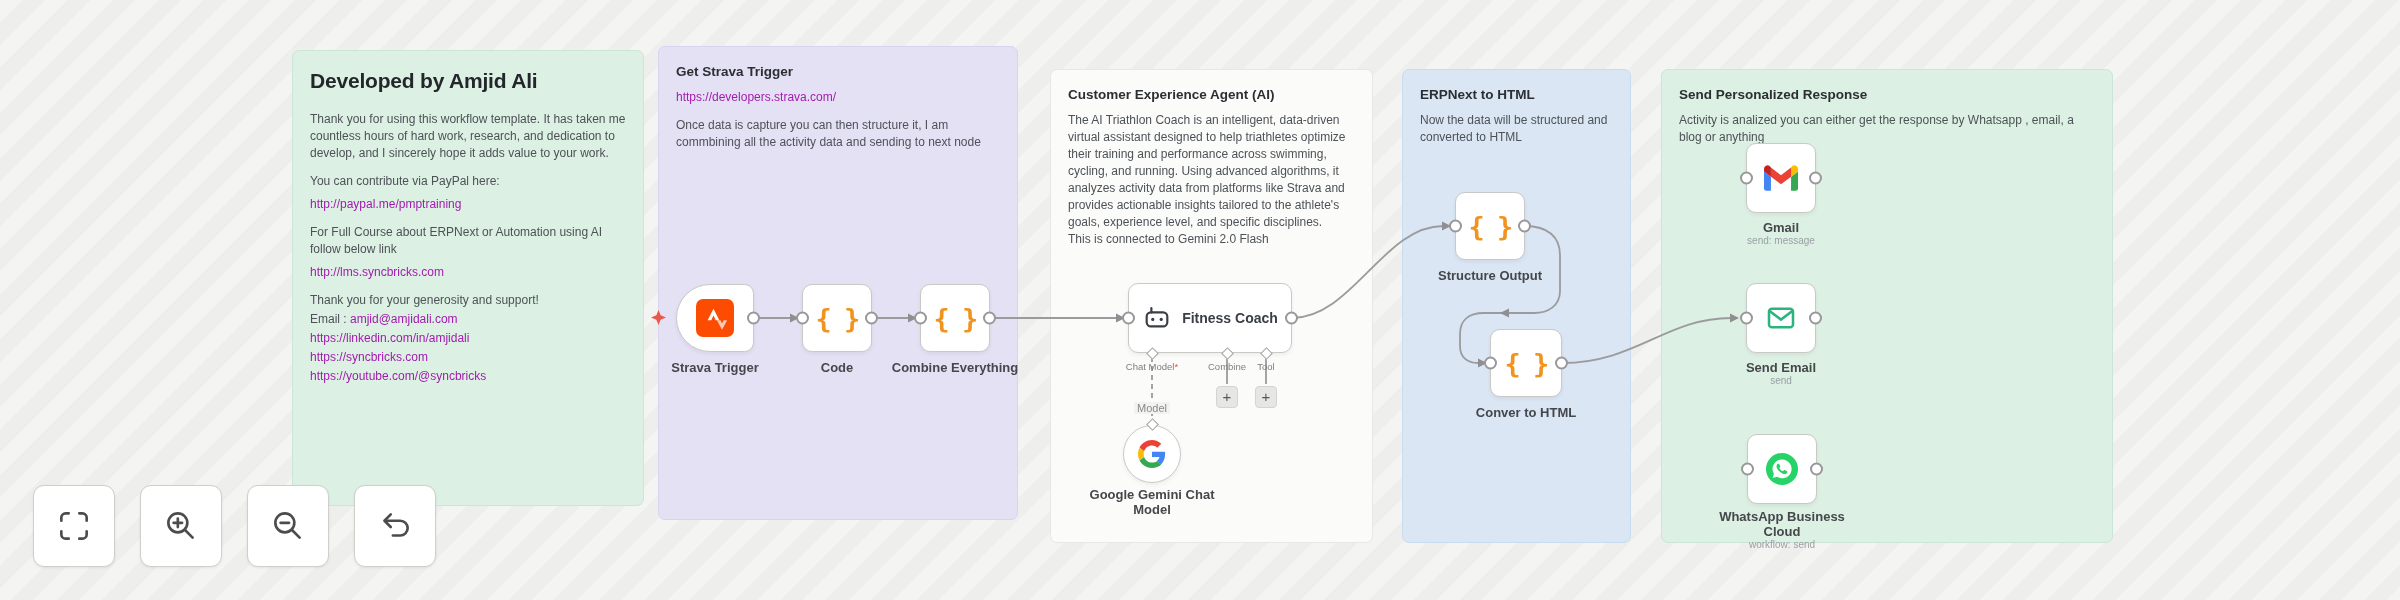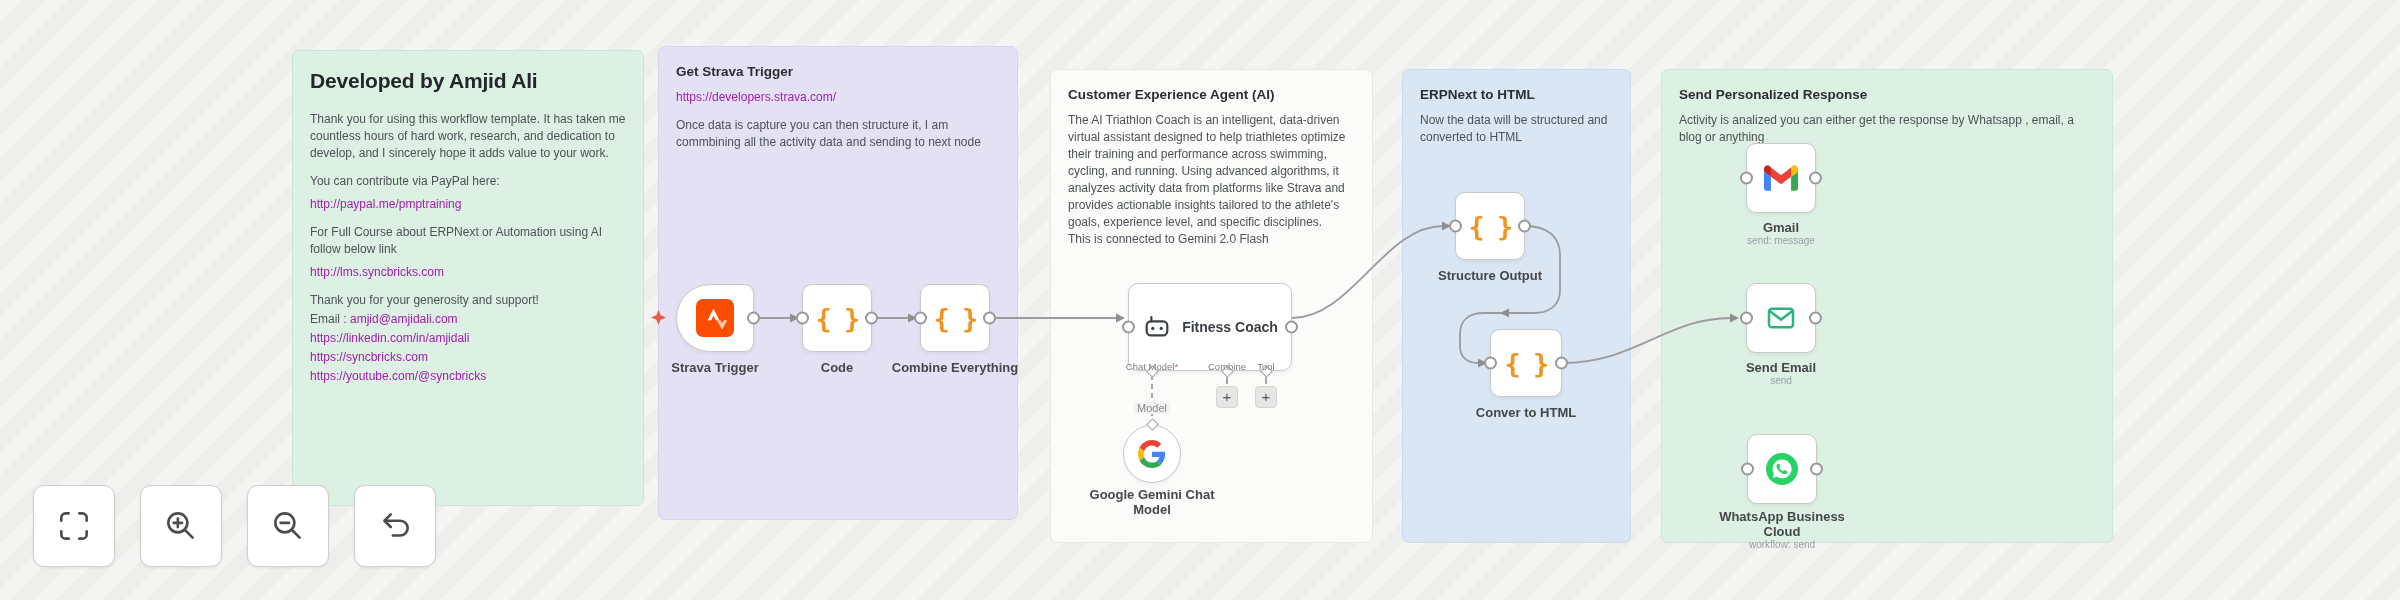--- a/index.html
+++ b/index.html
@@ -138,21 +138,21 @@
   </div>
   <div class="cl node-label" style="left:837px; top:360px;">Code</div>
 
   <div class="node" style="left:920px; top:284px; width:70px; height:68px;">
     <span class="braces">{ }</span>
     <span class="port in"></span>
     <span class="port out"></span>
   </div>
   <div class="cl node-label" style="left:955px; top:360px;">Combine Everything</div>
 
-  <div class="node" style="left:1128px; top:283px; width:164px; height:88px;">
+  <div class="node" style="left:1128px; top:283px; width:164px; height:70px;">
     <span class="coach-inner">
       <svg width="30" height="30" viewBox="0 0 32 32" fill="none" stroke="#3a3f45" stroke-width="2.3" stroke-linecap="round">
         <rect x="5" y="10" width="22" height="15" rx="4.5"></rect>
         <line x1="10" y1="10" x2="10" y2="5.5"></line>
         <circle cx="11.5" cy="17.5" r="1.7" fill="#3a3f45" stroke="none"></circle>
         <circle cx="20.5" cy="17.5" r="1.7" fill="#3a3f45" stroke="none"></circle>
       </svg>
       <span class="coach-name">Fitness Coach</span>
     </span>
     <span class="port in"></span>

